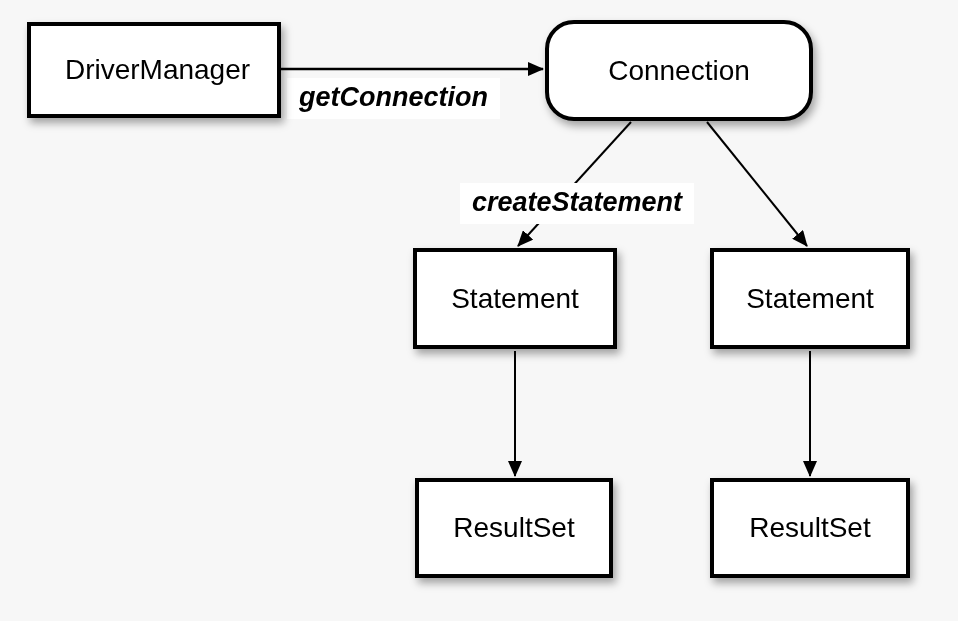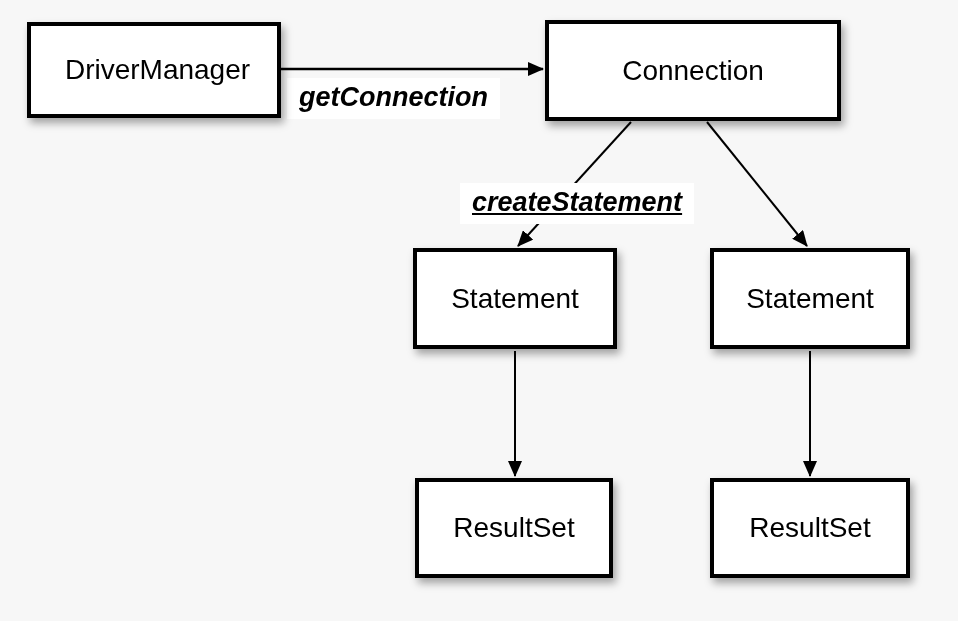--- a/index.html
+++ b/index.html
@@ -46,28 +46,28 @@
     box-shadow: 3px 5px 8px rgba(0,0,0,0.35);
     display: flex;
     align-items: center;
     justify-content: center;
     color: var(--stroke);
     font-size: 28px;
     font-weight: 500;
     white-space: nowrap;
   }
   #node-driver-manager  { left: 27px;  top: 22px;  width: 254px; height: 96px; padding-left: 7px; }
-  #node-connection      { left: 545px; top: 20px;  width: 296px; height: 101px; }
+  #node-connection      { left: 545px; top: 20px;  width: 268px; height: 101px; border-radius: 29px; }
   #node-statement-left  { left: 413px; top: 248px; width: 204px; height: 101px; }
   #node-statement-right { left: 710px; top: 248px; width: 200px; height: 101px; }
   #node-resultset-left  { left: 415px; top: 478px; width: 198px; height: 100px; }
   #node-resultset-right { left: 710px; top: 478px; width: 200px; height: 100px; }
 
   #label-get-connection   { left: 287px; top: 50px; }
-  #label-create-statement { left: 460px; top: 155px; text-decoration: underline; }
+  #label-create-statement { left: 460px; top: 155px; }
   #label-execute-query    { left: 408px; top: 390px; }
 </style>
 </head>
 <body>
 
 <div class="canvas">
 
   <svg class="edges-svg" viewBox="0 0 958 621" xmlns="http://www.w3.org/2000/svg">
     <defs>
       <marker id="arrowhead" markerUnits="userSpaceOnUse" markerWidth="17" markerHeight="14" refX="15" refY="7" orient="auto">

